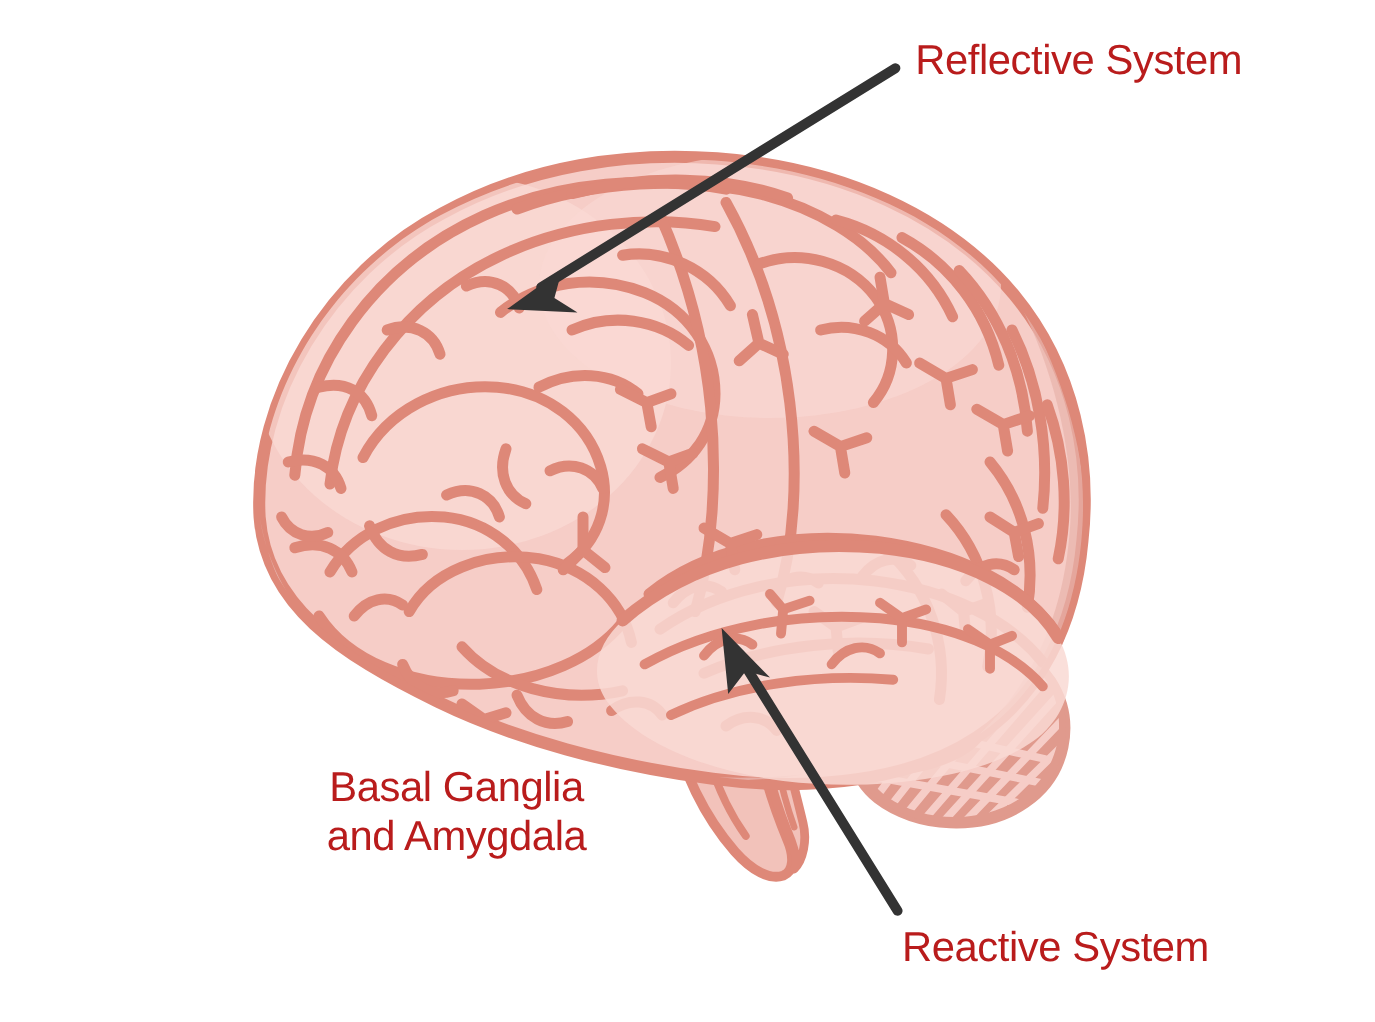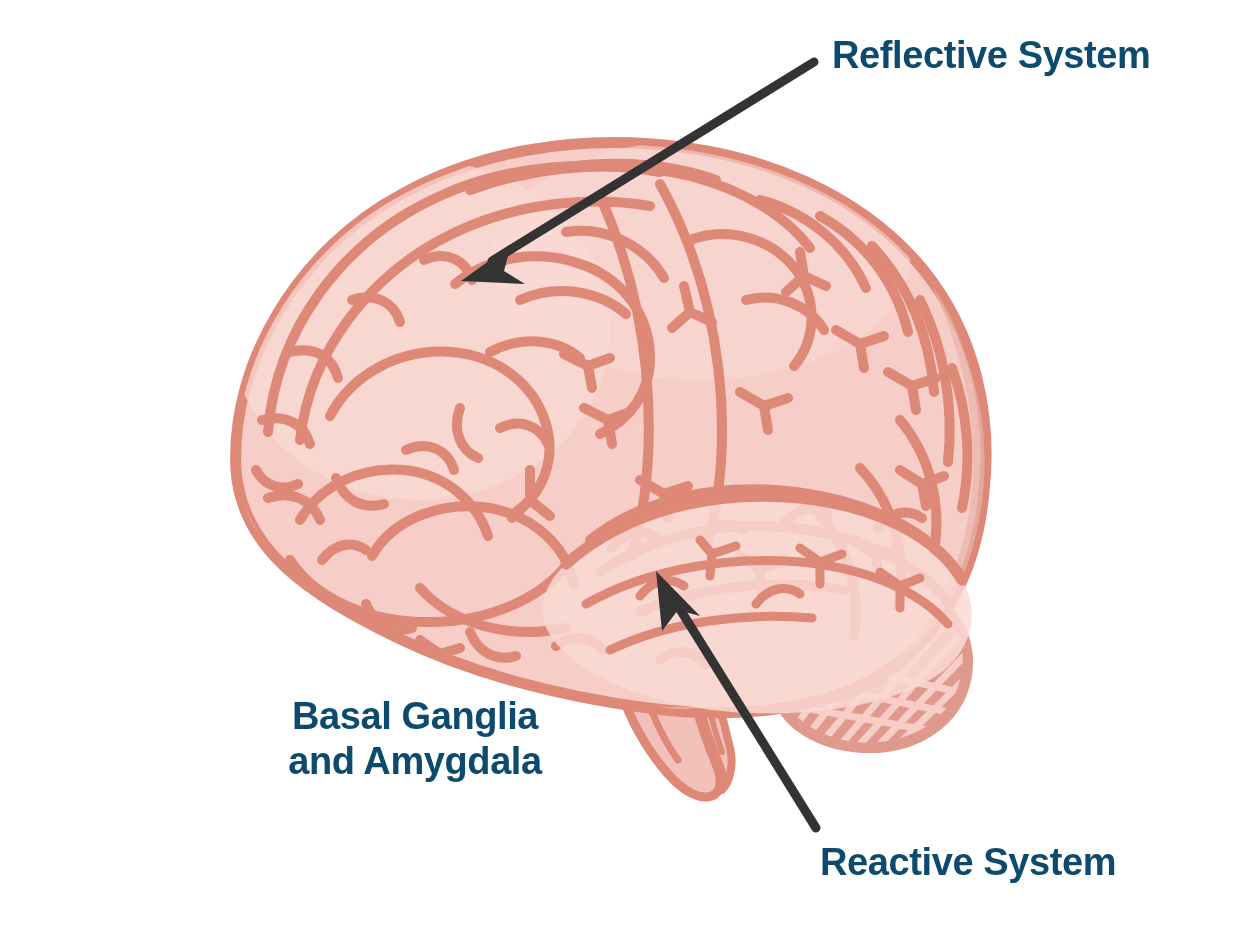--- a/index.html
+++ b/index.html
@@ -20,22 +20,22 @@
   }
   #brain-svg {
     position: absolute;
     left: 0;
     top: 0;
     width: 1250px;
     height: 929px;
   }
   .label {
     position: absolute;
-    color: #0c4a6e;
-    font-weight: bold;
+    color: #b91c1c;
+    font-weight: normal;
     font-size: 38px;
     line-height: 1.18;
     letter-spacing: -0.4px;
     white-space: pre-line;
     user-select: none;
   }
   #label-prefrontal-cortex {
     left: 24px;
     top: 240px;
     text-align: left;

